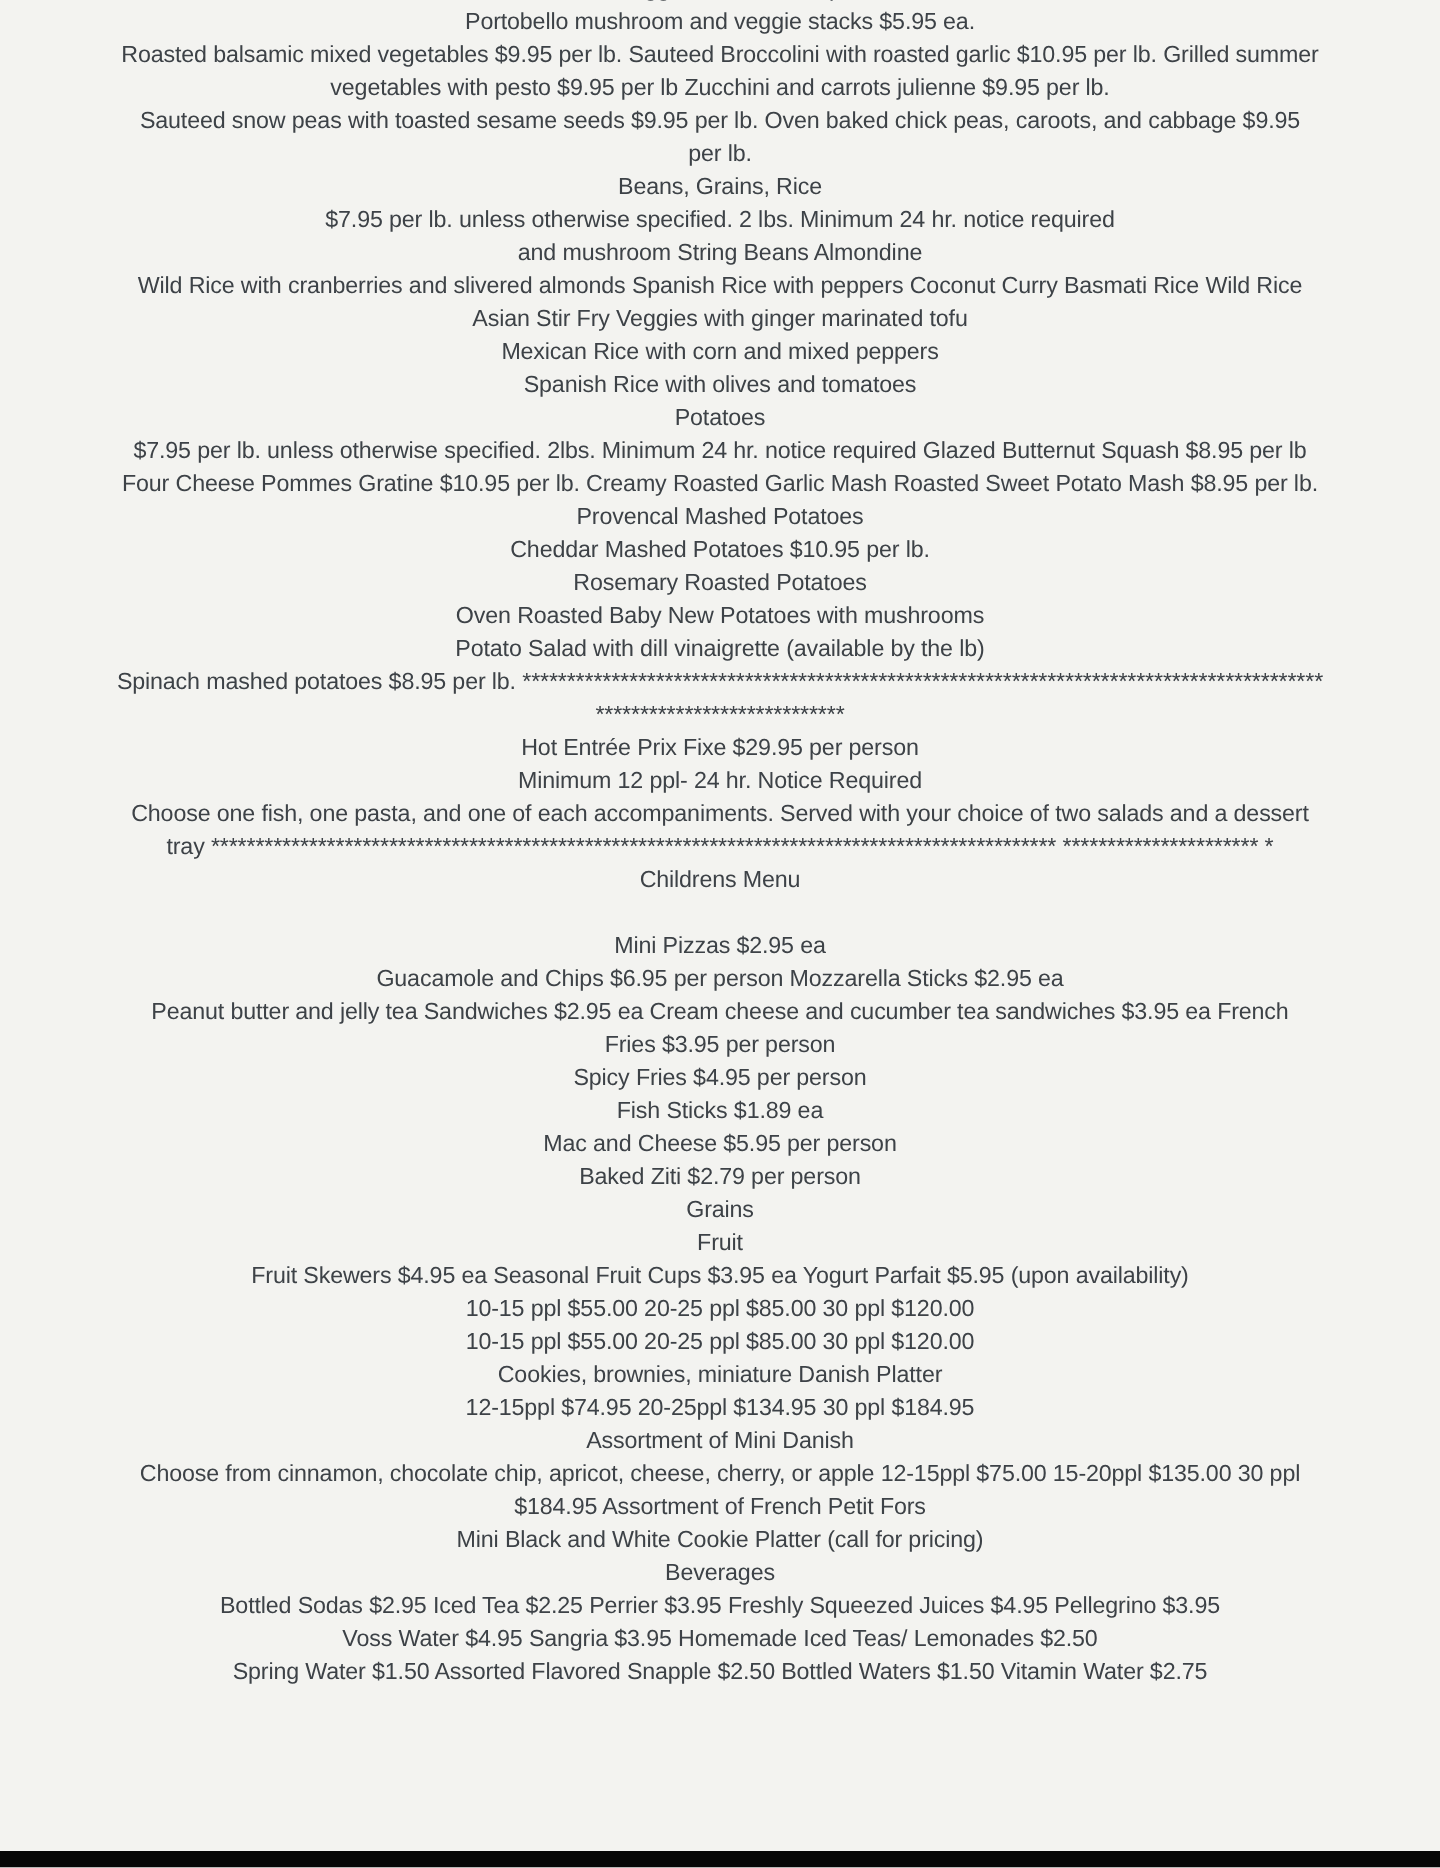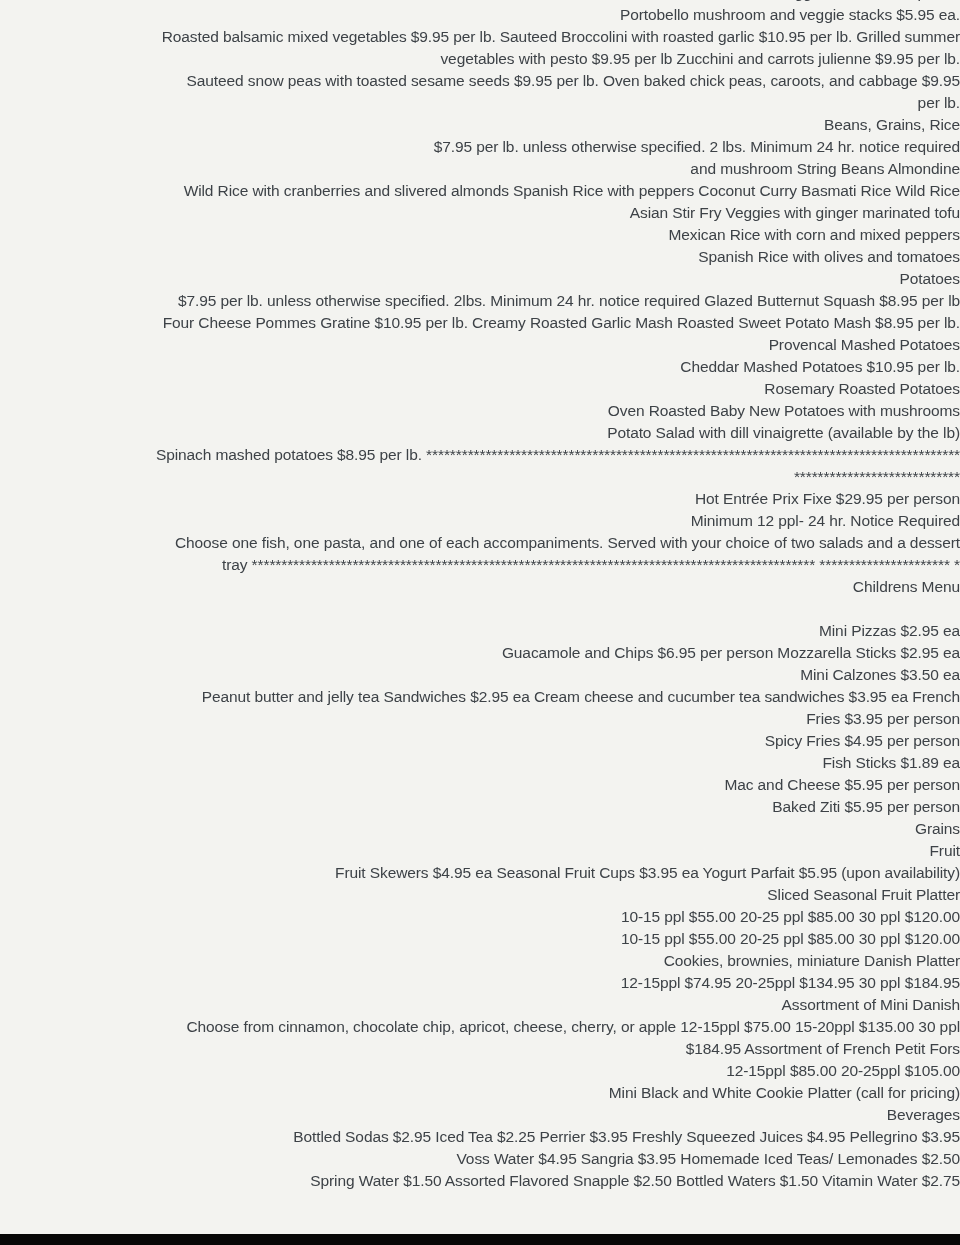--- a/index.html
+++ b/index.html
@@ -22,21 +22,21 @@
   .doc {
     margin-top: -18px; 
     width: 960px;
   }
   .line {
     height: 22px;
     line-height: 22px;
     font-size: 15.5px;
     letter-spacing: -0.1px;
     color: var(--ink);
-    text-align: right;
+    text-align: center;
     white-space: nowrap;
     overflow: visible;
   }
   .footer-bar {
     position: absolute;
     left: 0;
     top: 1234px;
     width: 960px;
     height: 11px;
     background: var(--bar);
@@ -70,39 +70,36 @@
     <div class="line">Spinach mashed potatoes $8.95 per lb. ******************************************************************************************</div>
     <div class="line">****************************</div>
     <div class="line">Hot Entrée Prix Fixe $29.95 per person</div>
     <div class="line">Minimum 12 ppl- 24 hr. Notice Required</div>
     <div class="line">Choose one fish, one pasta, and one of each accompaniments. Served with your choice of two salads and a dessert</div>
     <div class="line">tray *********************************************************************************************** ********************** *</div>
     <div class="line">Childrens Menu</div>
     <div class="line"></div>
     <div class="line">Mini Pizzas $2.95 ea</div>
     <div class="line">Guacamole and Chips $6.95 per person Mozzarella Sticks $2.95 ea</div>
-    <div class="line">Mini Calzones $3.50 ea</div>
     <div class="line">Peanut butter and jelly tea Sandwiches $2.95 ea Cream cheese and cucumber tea sandwiches $3.95 ea French</div>
     <div class="line">Fries $3.95 per person</div>
     <div class="line">Spicy Fries $4.95 per person</div>
     <div class="line">Fish Sticks $1.89 ea</div>
     <div class="line">Mac and Cheese $5.95 per person</div>
-    <div class="line">Baked Ziti $5.95 per person</div>
+    <div class="line">Baked Ziti $2.79 per person</div>
     <div class="line">Grains</div>
     <div class="line">Fruit</div>
     <div class="line">Fruit Skewers $4.95 ea Seasonal Fruit Cups $3.95 ea Yogurt Parfait $5.95 (upon availability)</div>
-    <div class="line">Sliced Seasonal Fruit Platter</div>
     <div class="line">10-15 ppl $55.00 20-25 ppl $85.00 30 ppl $120.00</div>
     <div class="line">10-15 ppl $55.00 20-25 ppl $85.00 30 ppl $120.00</div>
     <div class="line">Cookies, brownies, miniature Danish Platter</div>
     <div class="line">12-15ppl $74.95 20-25ppl $134.95 30 ppl $184.95</div>
     <div class="line">Assortment of Mini Danish</div>
     <div class="line">Choose from cinnamon, chocolate chip, apricot, cheese, cherry, or apple 12-15ppl $75.00 15-20ppl $135.00 30 ppl</div>
     <div class="line">$184.95 Assortment of French Petit Fors</div>
-    <div class="line">12-15ppl $85.00 20-25ppl $105.00</div>
     <div class="line">Mini Black and White Cookie Platter (call for pricing)</div>
     <div class="line">Beverages</div>
     <div class="line">Bottled Sodas $2.95 Iced Tea $2.25 Perrier $3.95 Freshly Squeezed Juices $4.95 Pellegrino $3.95</div>
     <div class="line">Voss Water $4.95 Sangria $3.95 Homemade Iced Teas/ Lemonades $2.50</div>
     <div class="line">Spring Water $1.50 Assorted Flavored Snapple $2.50 Bottled Waters $1.50 Vitamin Water $2.75</div>
   </div>
 
 <div class="footer-bar"></div>
 
 </body></html>

